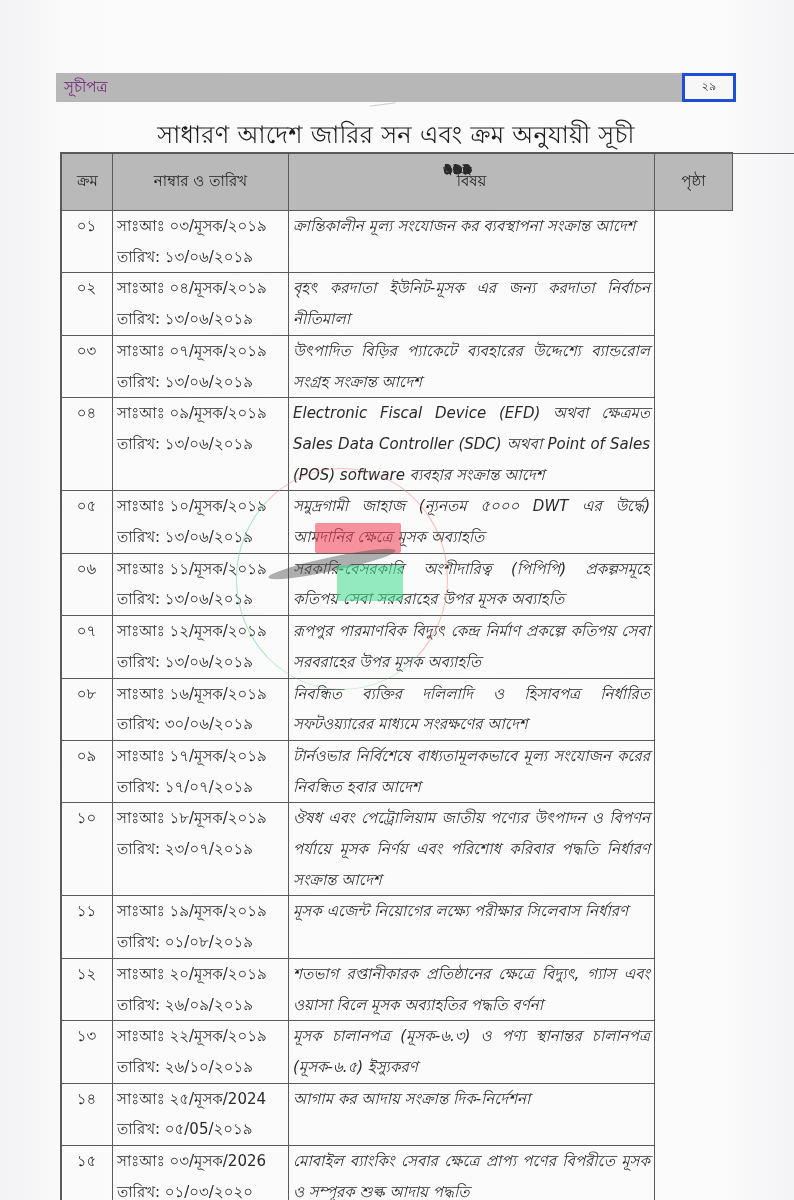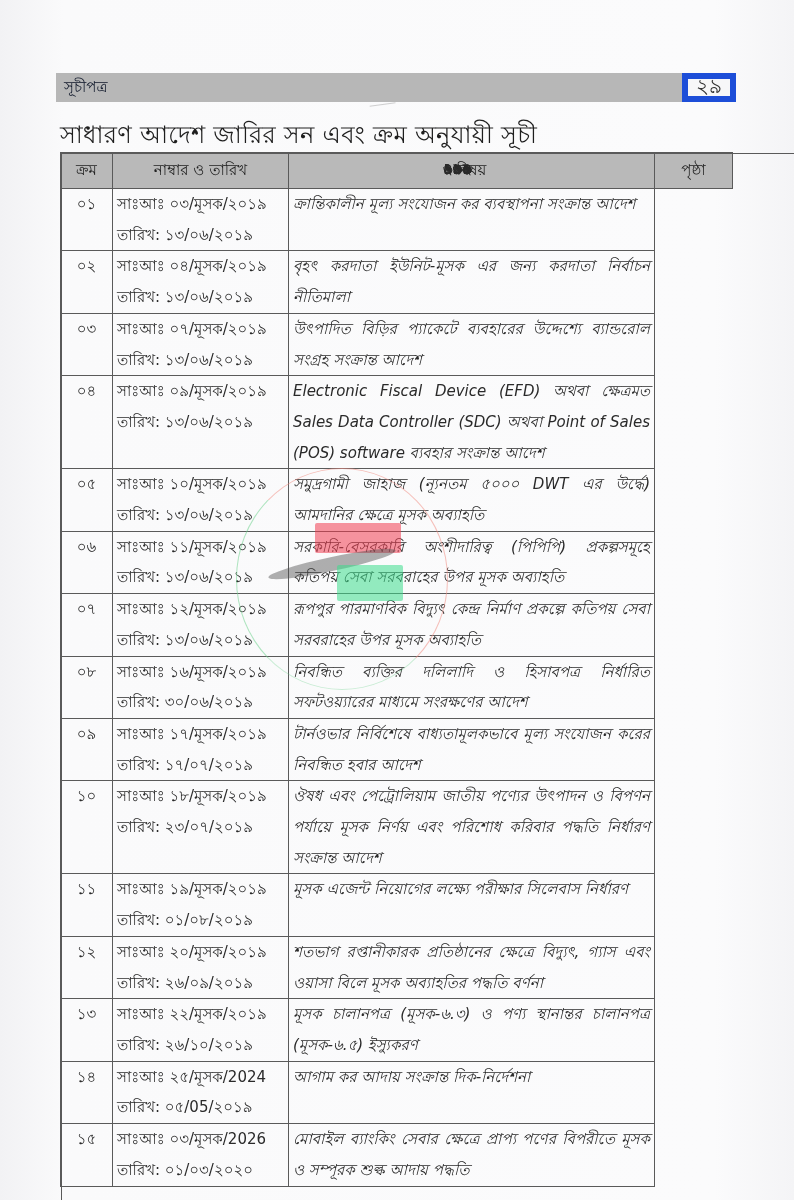--- a/index.html
+++ b/index.html
@@ -27,43 +27,43 @@
     top: 73px;
     width: 680px;
     height: 29px;
     background: #b7b7b7;
     display: flex;
     align-items: center;
     box-sizing: border-box;
   }
   .header-title {
     font-size: 15px;
-    color: #0f172a;
+    color: #701a75;
     padding-left: 8px;
     flex: 1;
   }
   .page-num-box {
     width: 54px;
     height: 29px;
     box-sizing: border-box;
-    border: 6px solid #1d4ed8;
+    border: 3px solid #1d4ed8;
     background: #f7f7f8;
     display: flex;
     align-items: center;
     justify-content: center;
-    font-size: 20px;
+    font-size: 11px;
     color: #333;
     font-family: Liberation Serif, serif;
   }
   .doc-title {
     position: absolute;
     left: 60px;
     width: 672px;
     top: 116px;
-    text-align: left;
+    text-align: center;
     font-size: 24px;
     font-weight: normal;
     color: #1e1e1e;
     letter-spacing: 0.3px;
   }
   .stamp-mark {
     position: absolute;
     left: 370px;
     top: 104px;
     width: 26px;
@@ -85,21 +85,21 @@
   table.index th, table.index td {
     border: 1.4px solid #5a5a5a;
     box-sizing: border-box;
   }
   table.index th {
     background: #b9b9b9;
     height: 28px;
     font-weight: normal;
     font-size: 15px;
     color: #222;
-    padding: 5px;
+    padding: 16px;
   }
   table.index td {
     vertical-align: top;
     line-height: 30.7px;
     padding: 0 4px;
     background: transparent;
   }
   td.serial, td.page {
     text-align: center;
   }

